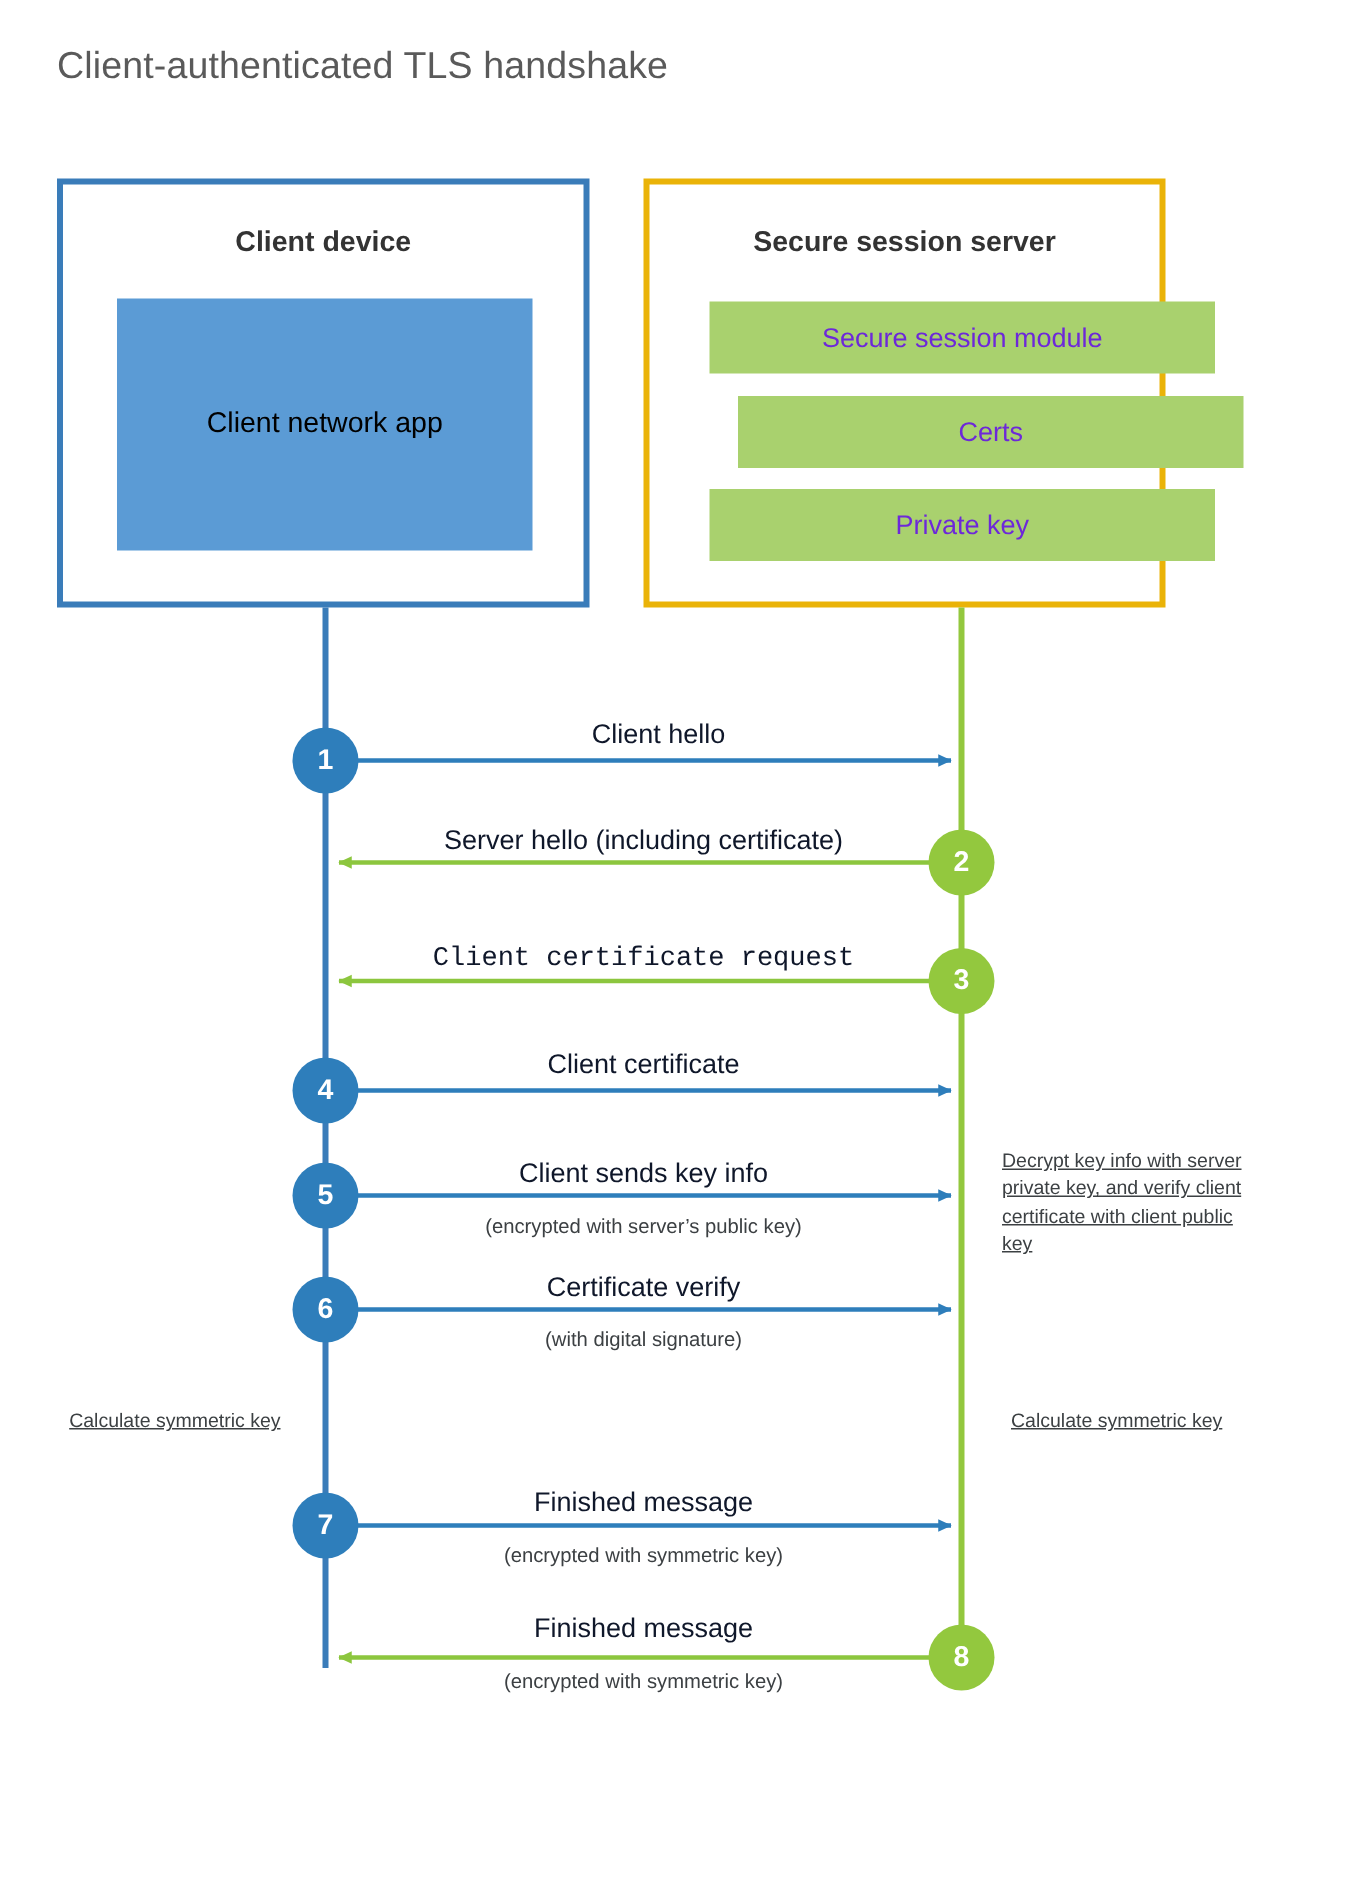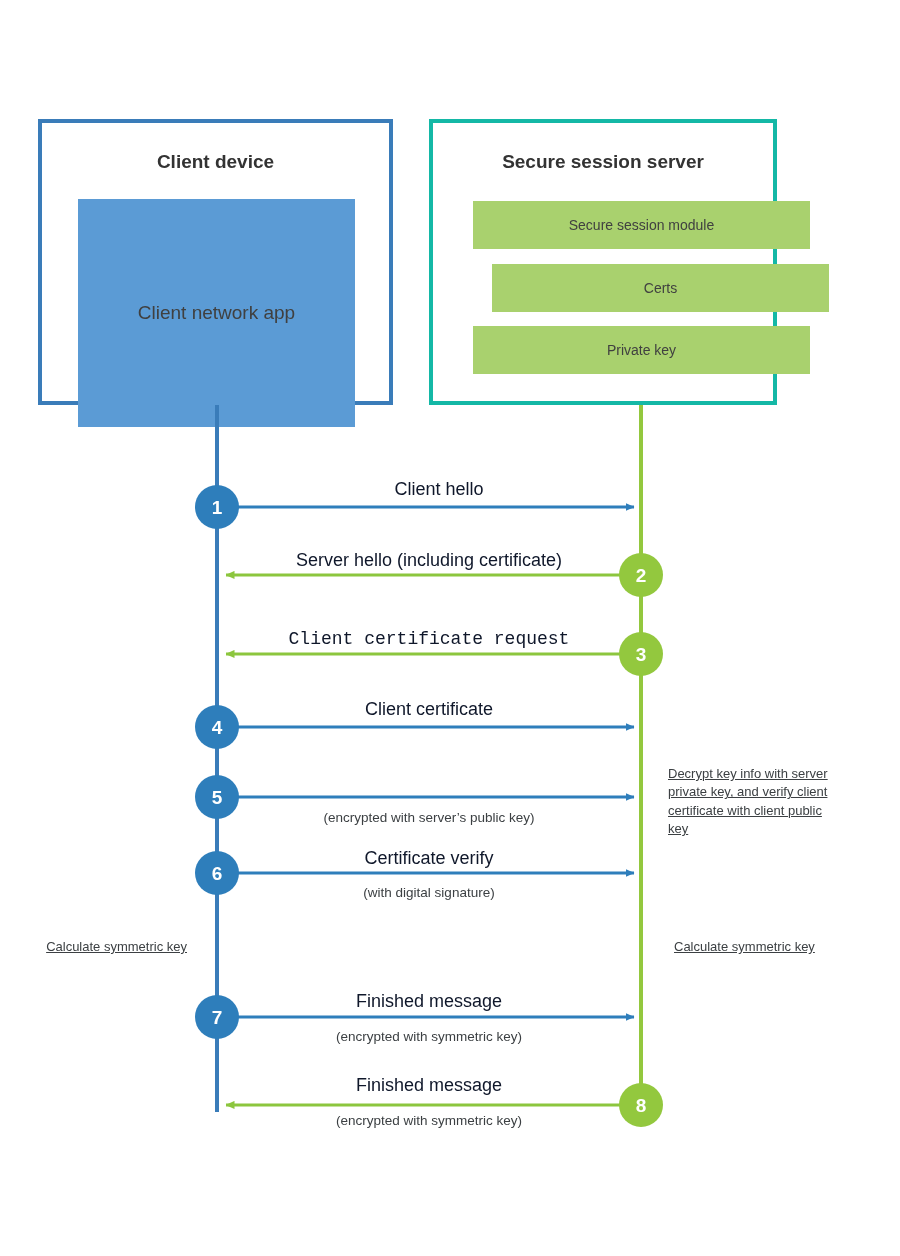--- a/index.html
+++ b/index.html
@@ -47,63 +47,63 @@
     top: 119px;
     width: 355px;
     height: 286px;
     border: 4px solid #3a7cb9;
   }
   #server-box {
     left: 429px;
     top: 119px;
     width: 348px;
     height: 286px;
-    border: 4px solid #14b8a6;
+    border: 4px solid #eab308;
   }
   .actor-title {
     position: absolute;
     left: 0;
     right: 0;
     top: 28px;
     text-align: center;
     font-size: 19px;
     font-weight: 700;
     color: #333333;
   }
 
   
   #client-app-rect {
     position: absolute;
     left: 36px;
     top: 76px;
     width: 277px;
-    height: 228px;
+    height: 168px;
     background: #5b9bd5;
-    color: #404040;
+    color: #000000;
     display: flex;
     align-items: center;
     justify-content: center;
     text-align: center;
     font-size: 19px;
     line-height: 1.35;
     box-sizing: border-box;
   }
 
   
   .server-bar {
     position: absolute;
     left: 40px;
     width: 337px;
     height: 48px;
     background: #a9d16e;
-    color: #404040;
+    color: #6d28d9;
     display: flex;
     align-items: center;
     justify-content: center;
-    font-size: 14px;
+    font-size: 18px;
     box-sizing: border-box;
   }
   #server-bar-0 { top: 78px; }
   #server-bar-1 { top: 141px; margin-left: 19px; }
   #server-bar-2 { top: 203px; }
 
   
   #flow-svg {
     position: absolute;
     left: 0;
@@ -135,20 +135,21 @@
     text-decoration: underline;
   }
   .side-note.right-align { text-align: right; }
   .side-note.left-align  { text-align: left; }
 </style>
 </head>
 <body>
 
 <div id="diagram-root">
 
+  <div class="page-title">Client-authenticated TLS handshake</div>
 
   <div class="actor-box" id="client-box">
     <div class="actor-title">Client device</div>
     <div id="client-app-rect">Client network app</div>
   </div>
 
   <div class="actor-box" id="server-box">
     <div class="actor-title">Secure session server</div>
     <div class="server-bar" id="server-bar-0">Secure session module</div>
     <div class="server-bar" id="server-bar-1">Certs</div>
@@ -212,20 +213,21 @@
   </svg>
 
   <div class="msg-label" style="left:229px; top:479px; width:420px;">Client hello</div>
 
   <div class="msg-label" style="left:229px; top:550px; width:400px;">Server hello (including certificate)</div>
 
   <div class="msg-label" style="left:229px; top:629px; width:400px;font-family:Liberation Mono, monospace;">Client certificate request</div>
 
   <div class="msg-label" style="left:229px; top:699px; width:400px;">Client certificate</div>
 
+  <div class="msg-label" style="left:229px; top:772px; width:400px;">Client sends key info</div>
   <div class="msg-sublabel" style="left:229px; top:810px; width:400px;">(encrypted with server’s public key)</div>
 
   <div class="msg-label" style="left:229px; top:848px; width:400px;">Certificate verify</div>
   <div class="msg-sublabel" style="left:229px; top:885px; width:400px;">(with digital signature)</div>
 
   <div class="msg-label" style="left:229px; top:991px; width:400px;">Finished message</div>
   <div class="msg-sublabel" style="left:229px; top:1029px; width:400px;">(encrypted with symmetric key)</div>
 
   <div class="msg-label" style="left:229px; top:1075px; width:400px;">Finished message</div>
   <div class="msg-sublabel" style="left:229px; top:1113px; width:400px;">(encrypted with symmetric key)</div>

